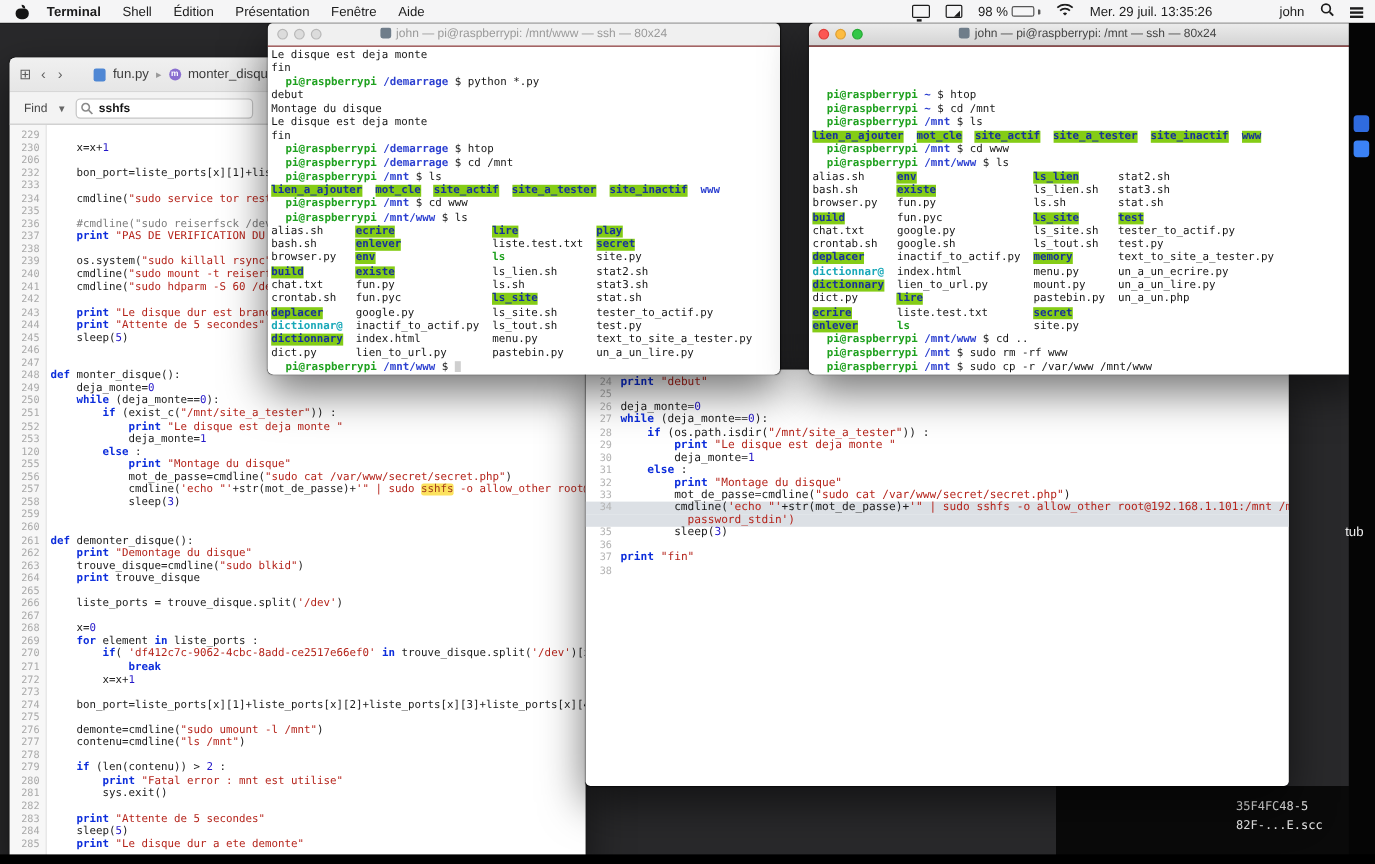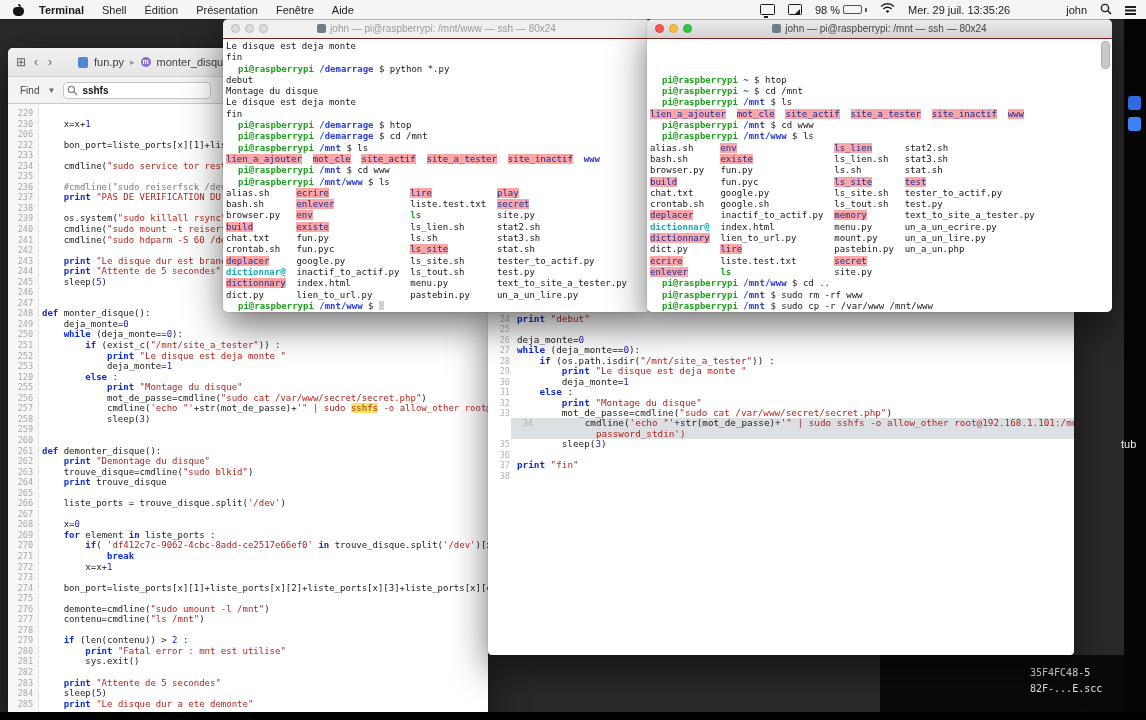--- a/index.html
+++ b/index.html
@@ -55,21 +55,21 @@
 
   
   .tbody{background:#fff;height:calc(100% - 20px);padding:2px 0 0 3px;
          font-family:"DejaVu Sans Mono",monospace;font-size:9px;line-height:11.3px;
          white-space:pre;overflow:hidden;position:relative;}
   .tline{height:11.3px;}
   .t-k{color:#161616;}
   .t-p{color:#1fa11f;font-weight:bold;padding-left:12px;}
   .t-d{color:#2b3fd0;font-weight:bold;}
   .t-g{color:#1fa11f;font-weight:bold;}
-  .t-gb{background:#fca5a5;color:#16309c;font-weight:normal;margin-top:48px;}
+  .t-gb{background:#84cc16;color:#16309c;font-weight:bold;margin-top:48px;}
   .t-c{color:#18a8b8;font-weight:bold;}
   .t-b{color:#2b3fd0;font-weight:bold;}
   .t-curo{display:inline-block;width:5px;height:9px;background:#cfcfcf;}
   .scrollthumb{position:absolute;right:2px;top:2px;width:7px;height:26px;background:#c8c8c8;
                border:1px solid #b0b0b0;border-radius:4px;}
 
   
   .editor{left:8px;top:48px;width:480px;height:672px;background:#fff;z-index:10;}
   .ed-toolbar{height:28px;background:linear-gradient(#f0f0f0,#e6e6e6);border-bottom:1px solid #cfcfcf;
               display:flex;align-items:center;font-size:11px;color:#3d3d3d;padding-left:8px;gap:6px;}
@@ -99,25 +99,25 @@
   .e-st{color:#b5251c;}
   .e-cm{color:#7d7d7d;}
   .e-nm{color:#2417c9;}
   .e-hl{background:#fce25e;border-radius:2px;color:#a03a1a;}
 
   
   .cwin{left:488px;top:308px;width:586px;height:347px;background:#fff;z-index:20;border-radius:4px;}
   .cw-lines{padding-top:6px;font-family:"DejaVu Sans Mono",monospace;font-size:9.3px;}
   .cline{display:flex;height:10.45px;line-height:10.45px;}
   .cnum{width:22px;flex:none;text-align:right;padding-right:7px;color:#b3b3b3;font-size:8.5px;}
-  .chl{background:#dce0e5;margin-left:23px;}
+  .chl{background:#dce0e5;}
 
   
   .term1{left:223px;top:19px;width:427px;height:293px;z-index:30;}
-  .term2{left:647px;top:19px;width:465px;height:293px;z-index:31;}
+  .term2{left:674px;top:19px;width:465px;height:293px;z-index:31;}
 </style>
 </head>
 <body>
 
 <div class="desktop"></div>
 
 <div class="menubar">
   <span class="apple"></span>
   <span id="menu-items" style="display:flex;align-items:flex-end;">
       <span class="mb-item mb-app">Terminal</span>

